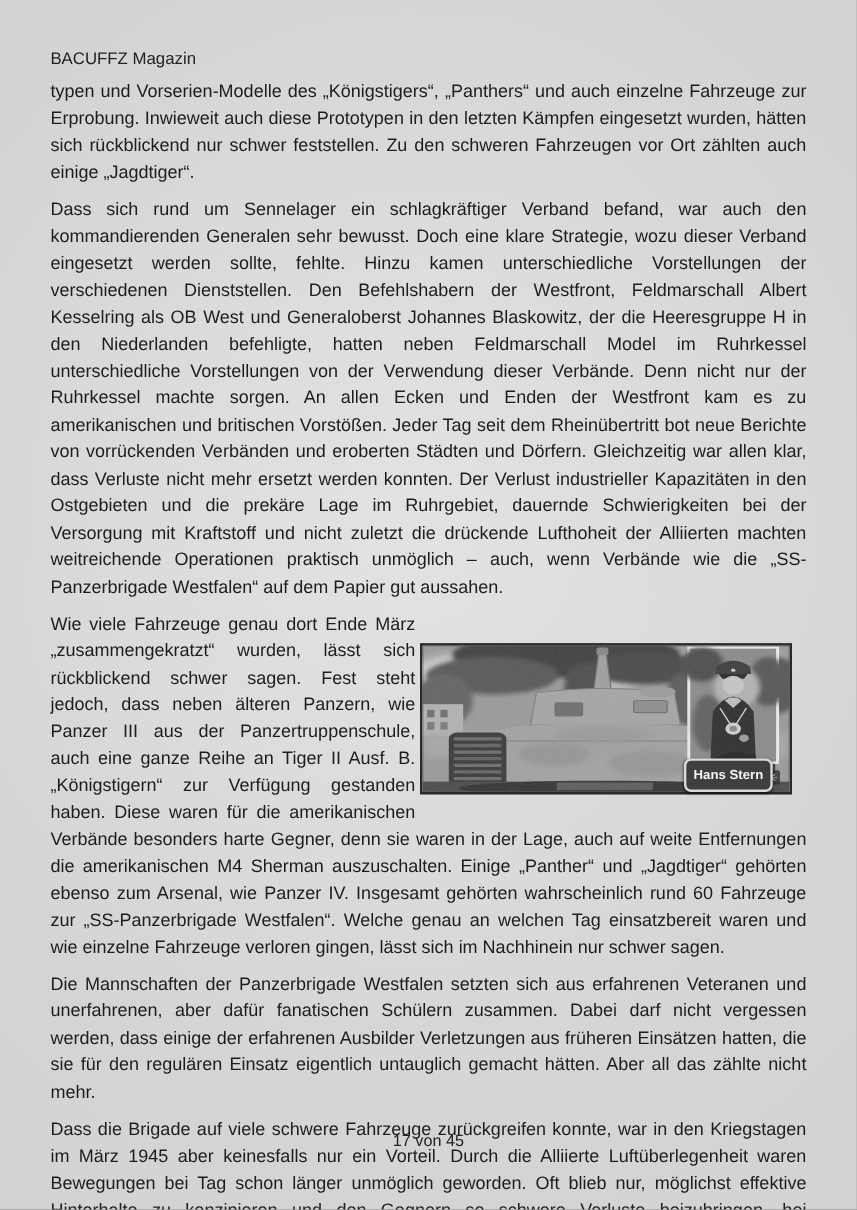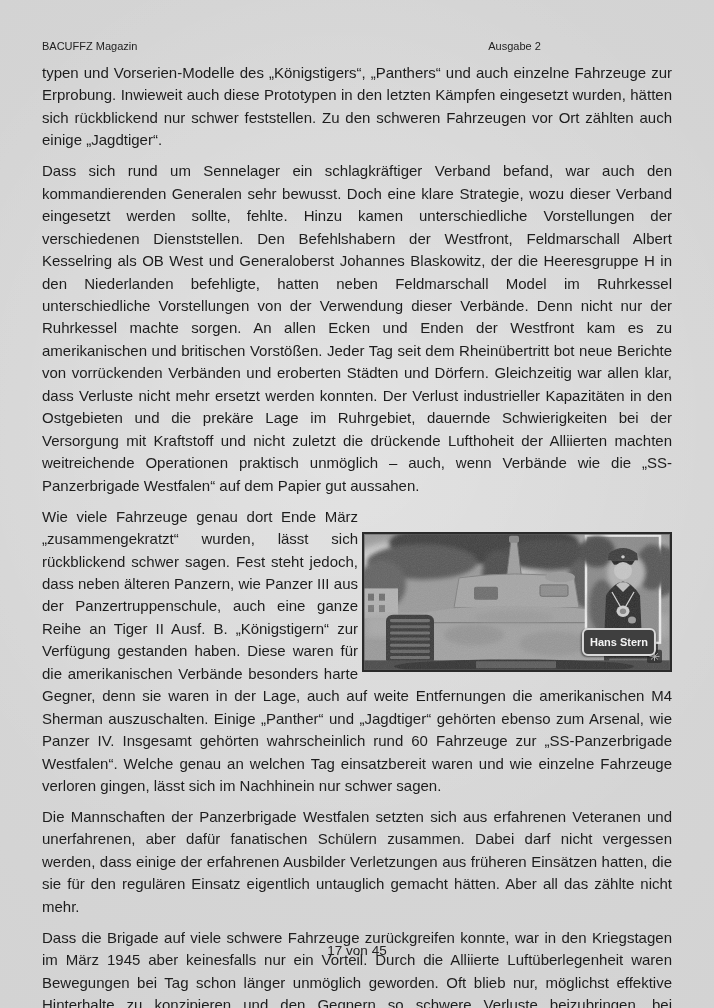--- a/index.html
+++ b/index.html
@@ -9,32 +9,32 @@
     background:#9e9e9e;
   }
   .page{
     position:relative;width:714px;height:1008px;
     background:
       radial-gradient(ellipse 90% 70% at 48% 42%, rgba(255,255,255,0.28), rgba(255,255,255,0) 70%),
       radial-gradient(ellipse 150% 115% at 50% 50%, #d8d8d8 0%, #d3d3d3 55%, #c3c3c3 78%, #a9a9a9 93%, #949494 100%);
     color:#1d1d1d;
   }
   .content{position:absolute;left:42px;right:42px;top:40px;}
-  .header-row{display:flex;font-size:11px;color:#222;margin-bottom:10px;}
+  .header-row{display:flex;font-size:14px;color:#222;margin-bottom:10px;}
   .header-row .h-left{flex:1;text-align:left;}
   .header-row .h-center{flex:1;text-align:center;}
   .header-row .h-right{flex:1;text-align:right;}
   p.body{
     font-size:15px;line-height:22.45px;text-align:justify;
     margin:0 0 8.5px 0;color:#1d1d1d;
     hyphens:auto;-webkit-hyphens:auto;
   }
   .photo-float{
-    float:right;width:310px;height:140px;box-sizing:border-box;
-    margin:26px 0 8px 4px;border:2px solid #2a2a2a;
+    float:right;width:310px;height:126px;box-sizing:border-box;
+    margin:26px 12px 8px 4px;border:2px solid #2a2a2a;
     position:relative;background:#8f8f8f;
   }
   .photo-float svg{position:absolute;left:0;top:0;width:100%;height:100%;display:block;}
   .name-badge{
     position:absolute;left:255px;top:94px;transform:translateX(-50%);
     background:#3f3f3f;color:#f4f4f4;border:2px solid #d9d9d9;border-radius:6px;
     font-size:11px;font-weight:bold;padding:1px 6px;white-space:nowrap;
     box-shadow:0 1px 2px rgba(0,0,0,0.5);
   }
   .footer{
@@ -43,21 +43,20 @@
   }
 </style>
 </head>
 <body>
 
 <div class="page">
   <div class="content">
 
     <div class="header-row">
       <span class="h-left">BACUFFZ Magazin</span>
-      <span class="h-center">Ausgabe 2</span>
     </div>
 
     <p class="body">
       <span>typen und Vorserien-Modelle des „Königstigers“, „Panthers“ und auch einzelne Fahrzeuge zur Erprobung. Inwieweit auch diese Prototypen in den letzten Kämpfen eingesetzt wurden, hätten sich rückblickend nur schwer feststellen. Zu den schweren Fahrzeugen vor Ort zählten auch einige „Jagdtiger“.</span>
     </p>
 
     <p class="body">
       <span>Dass sich rund um Sennelager ein schlagkräftiger Verband befand, war auch den kommandierenden Generalen sehr bewusst. Doch eine klare Strategie, wozu dieser Verband eingesetzt werden sollte, fehlte. Hinzu kamen unterschiedliche Vorstellungen der verschiedenen Dienststellen. Den Befehlshabern der Westfront, Feldmarschall Albert Kesselring als OB West und Generaloberst Johannes Blaskowitz, der die Heeresgruppe H in den Niederlanden befehligte, hatten neben Feldmarschall Model im Ruhrkessel unterschiedliche Vorstellungen von der Verwendung dieser Verbände. Denn nicht nur der Ruhrkessel machte sorgen. An allen Ecken und Enden der Westfront kam es zu amerikanischen und britischen Vorstößen. Jeder Tag seit dem Rheinübertritt bot neue Berichte von vorrückenden Verbänden und eroberten Städten und Dörfern. Gleichzeitig war allen klar, dass Verluste nicht mehr ersetzt werden konnten. Der Verlust industrieller Kapazitäten in den Ostgebieten und die prekäre Lage im Ruhrgebiet, dauernde Schwierigkeiten bei der Versorgung mit Kraftstoff und nicht zuletzt die drückende Lufthoheit der Alliierten machten weitreichende Operationen praktisch unmöglich – auch, wenn Verbände wie die „SS-Panzerbrigade Westfalen“ auf dem Papier gut aussahen.</span>
     </p>
 

